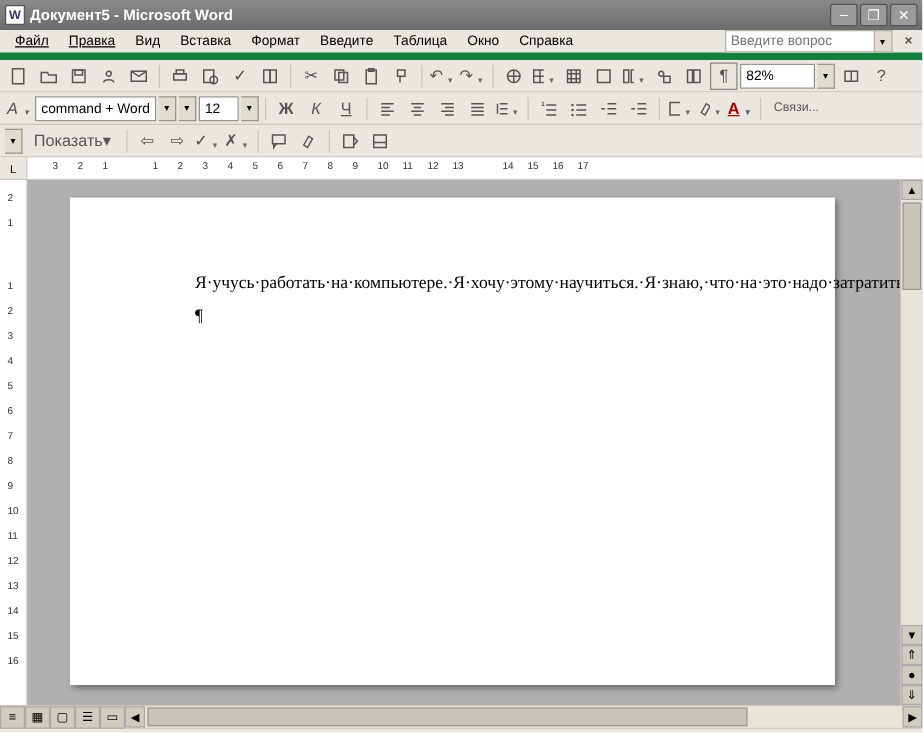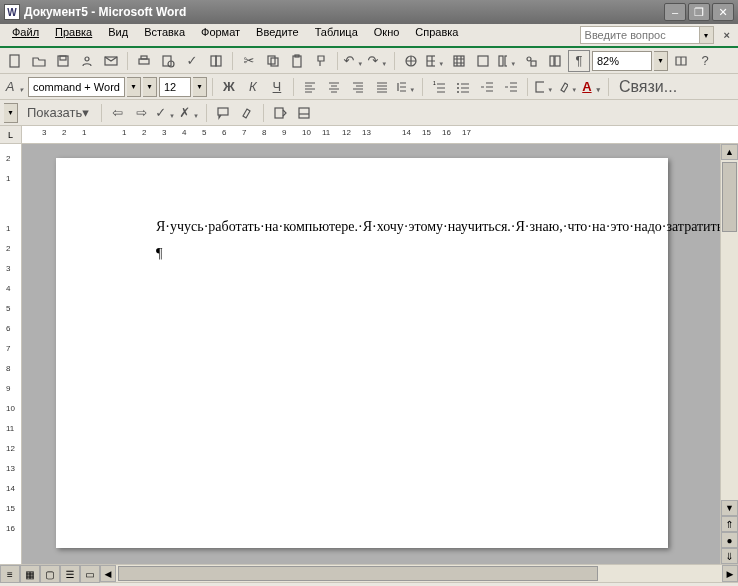--- a/index.html
+++ b/index.html
@@ -3,21 +3,21 @@
 <meta charset="utf-8">
 <style>
 * { box-sizing: border-box; margin: 0; padding: 0; }
 body { font-family: Tahoma, Arial, sans-serif; font-size: 11px; background: #fff; width: 738px; height: 586px; overflow: hidden; }
 
 .titlebar { height: 24px; background: linear-gradient(#8a8a8a, #6b6b6b); display: flex; align-items: center; padding: 0 4px; color: #fff; }
 .titlebar .app-icon { width: 16px; height: 16px; background: #fff; border: 1px solid #555; margin-right: 4px; display:inline-flex; align-items:center; justify-content:center; font-size:10px; color:#336; font-weight:bold; }
 .titlebar .title { flex: 1; font-weight: bold; font-size: 12px; }
 .titlebar .win-btn { width: 22px; height: 18px; background: #9a9a9a; border: 1px solid #555; margin-left: 2px; display: inline-flex; align-items: center; justify-content: center; color: #fff; font-size: 11px; cursor: pointer; border-radius: 2px; }
 
-.menubar { height: 24px; background: #eae7e0; border-bottom: 2px solid #15803d; display: flex; padding: 0 4px; }
+.menubar { height: 24px; background: #eae7e0; border-bottom: 6px solid #15803d; display: flex; align-items: center; padding: 0 4px; }
 .menubar .menu { padding: 2px 8px; cursor: pointer; }
 .menubar .menu u { text-decoration: underline; }
 .menubar .help-box { margin-left: auto; display: flex; align-items: center; }
 .menubar .help-input { width: 120px; height: 18px; border: 1px solid #b5b0a3; font-size: 11px; padding: 0 4px; color: #888; }
 .menubar .help-dd { width: 14px; height: 18px; border: 1px solid #b5b0a3; border-left: none; background: #e0dcd0; display:inline-flex; align-items:center; justify-content:center; font-size:8px; }
 .menubar .closex { margin-left: 6px; color: #555; font-weight: bold; cursor: pointer; padding: 0 4px; }
 
 .toolbar { height: 26px; background: #eae7e0; border-bottom: 1px solid #c9c5ba; display: flex; align-items: center; padding: 0 4px; gap: 2px; }
 .tb-btn { width: 22px; height: 22px; border: 1px solid transparent; display: inline-flex; align-items: center; justify-content: center; cursor: pointer; color: #555; font-size: 13px; }
 .tb-sep { width: 1px; height: 18px; background: #c9c5ba; margin: 0 3px; }
@@ -285,21 +285,21 @@
         <rect x="2" y="2" width="10" height="10" class="icon-shape"></rect>
       </svg>
     </span>
   <span class="tb-btn tb-dd">
       <svg>
         <path d="M3 10l4-7 3 2-4 7z" class="icon-shape"></path>
       </svg>
     </span>
   <span class="tb-btn tb-dd" style="color:#a00; font-weight:bold; text-decoration:underline;">А</span>
   <span class="tb-sep"></span>
-  <span class="tb-btn" style="width:auto; padding:0 4px; font-size:16px;">Связи...</span>
+  <span class="tb-btn" style="width:auto; padding:0 4px; font-size:10px;">Связи...</span>
 </div>
 
 <div class="review-bar">
     <span class="combo-btn">▾</span>
   <span class="tb-btn" style="width:auto; padding:0 6px;"><span>Показать</span> ▾</span>
   <span class="tb-sep"></span>
   <span class="tb-btn">⇦</span>
   <span class="tb-btn">⇨</span>
   <span class="tb-btn tb-dd">✓</span>
   <span class="tb-btn tb-dd">✗</span>

